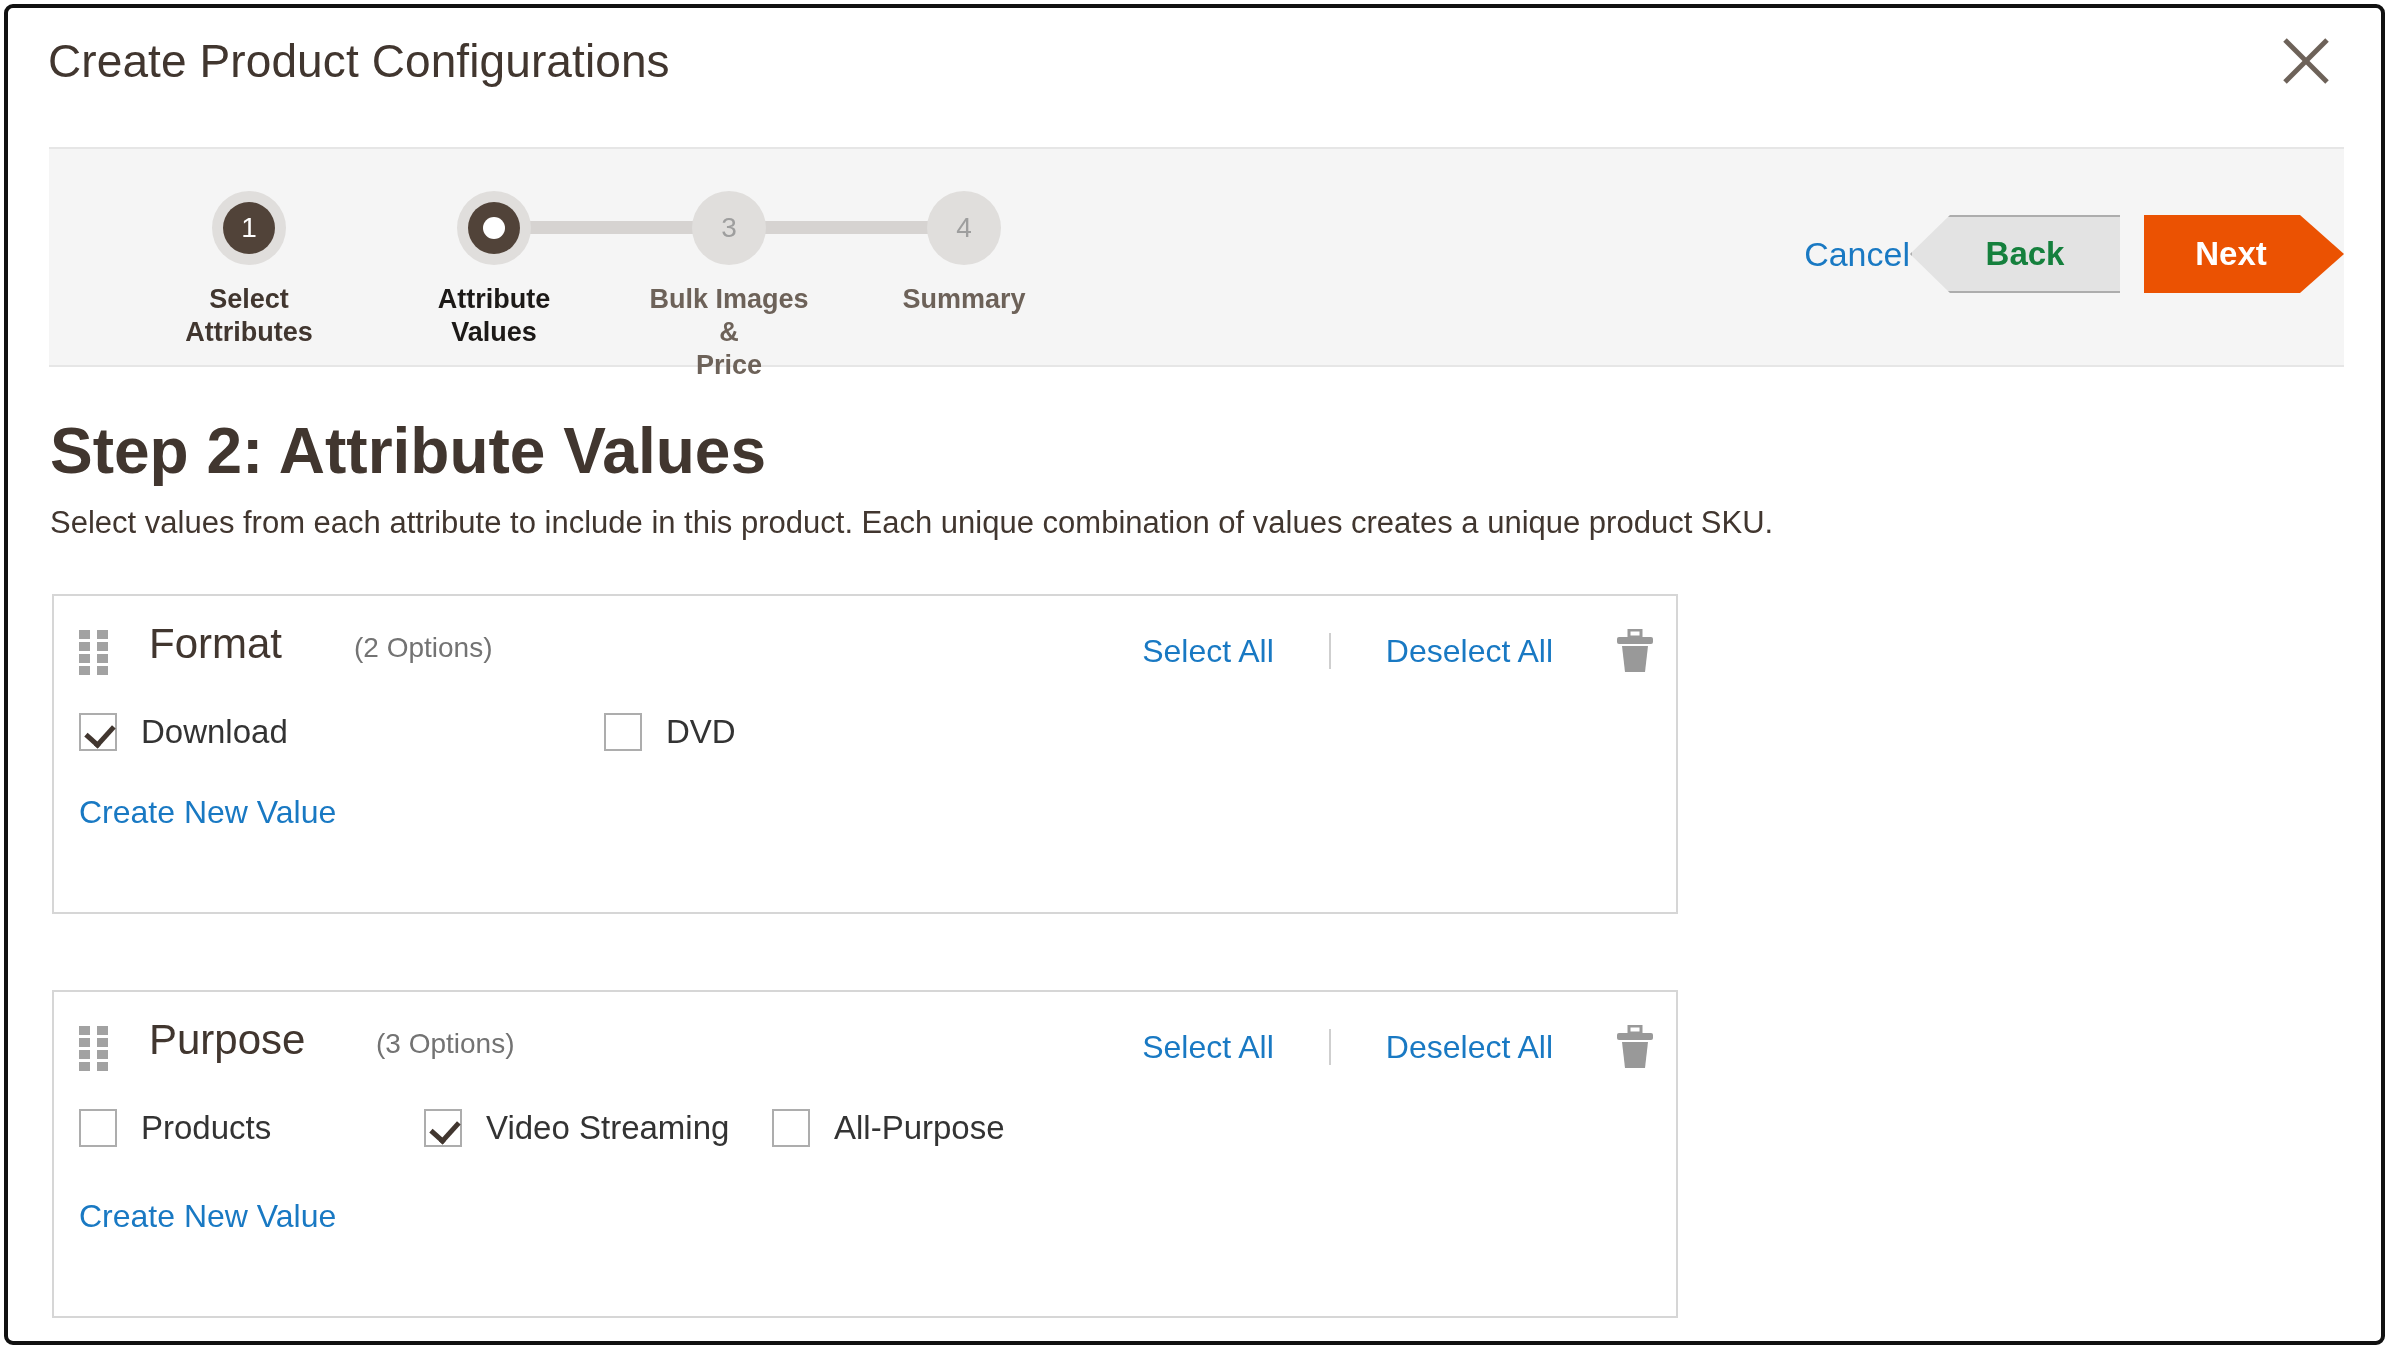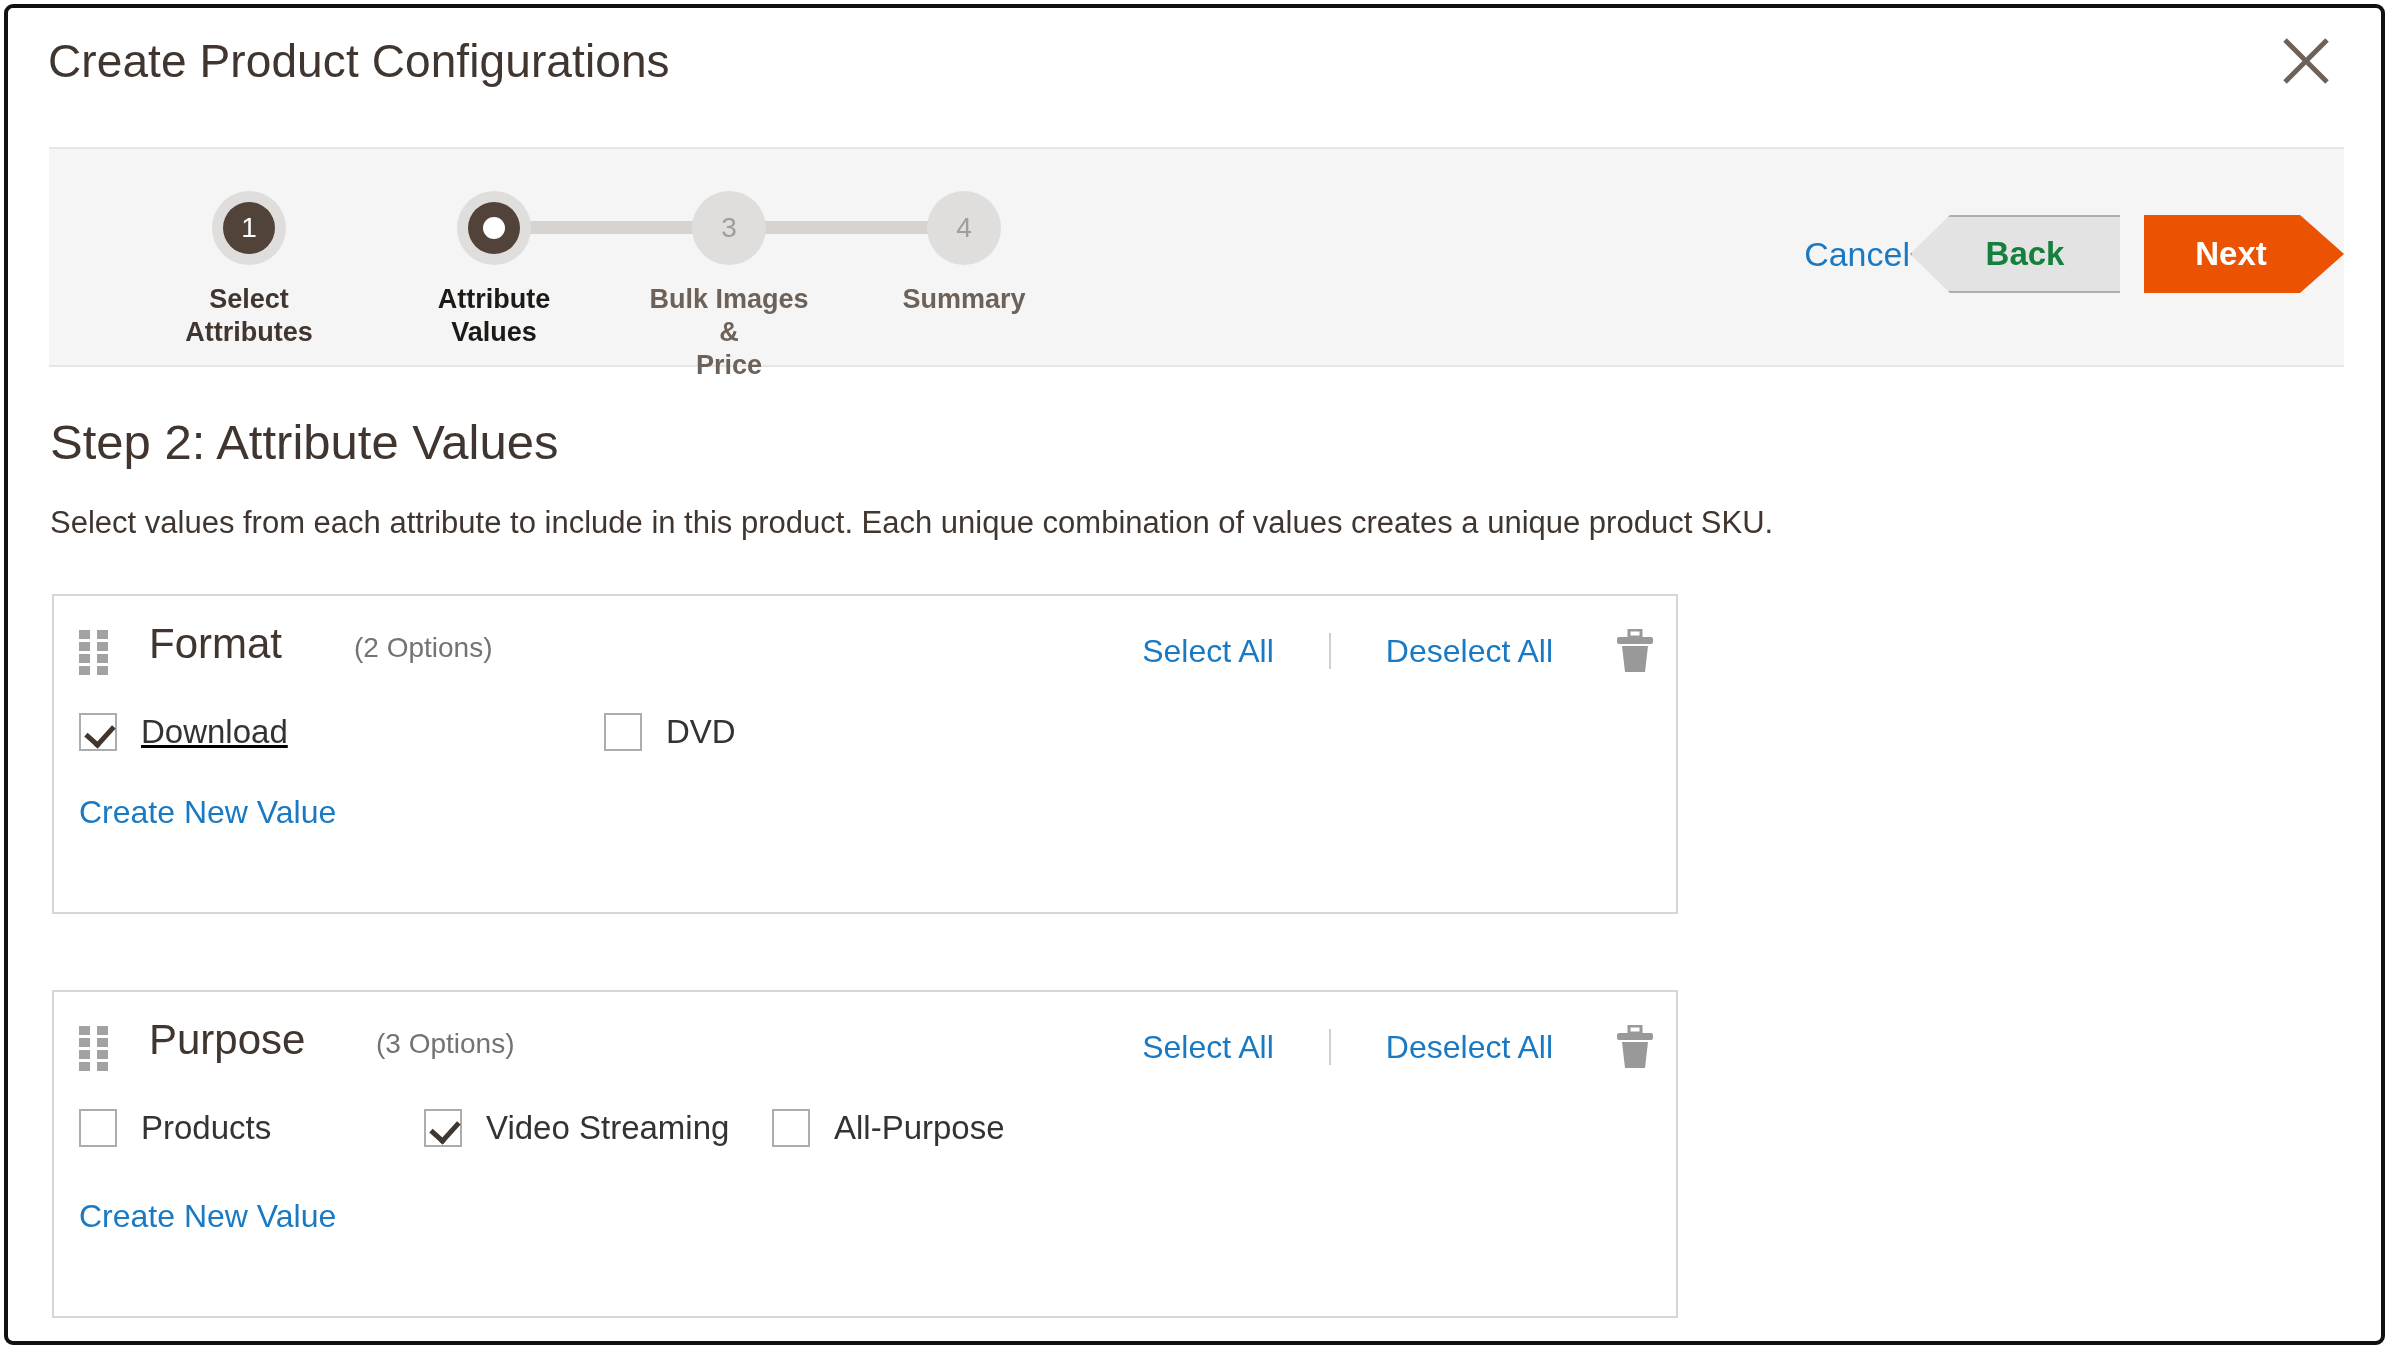--- a/index.html
+++ b/index.html
@@ -175,23 +175,23 @@
     color: #ffffff;
     padding-right: 26px;
     clip-path: polygon(0 0, calc(100% - 44px) 0, 100% 50%, calc(100% - 44px) 100%, 0 100%);
   }
 
   
   .step-heading {
     position: absolute;
     left: 42px;
     top: 406px;
-    font-size: 49px;
+    font-size: 64px;
     color: #41362f;
-    font-weight: 400;
+    font-weight: 700;
     white-space: nowrap;
   }
   .step-desc {
     position: absolute;
     left: 42px;
     top: 497px;
     font-size: 31px;
     color: #41362f;
     white-space: nowrap;
   }
@@ -420,21 +420,21 @@
           <svg width="38" height="44" viewBox="0 0 38 44" aria-hidden="true">
             <rect x="13" y="1" width="12" height="7" fill="none" stroke="#999999" stroke-width="3"></rect>
             <rect x="1" y="8" width="36" height="7" rx="2" fill="#999999"></rect>
             <path d="M6 17 H32 L29 43 H9 Z" fill="#999999"></path>
           </svg>
         </div>
       </div>
     </div>
 
     <div class="opt-row">
-      <div class="opt" style="left:25px;text-decoration:underline;">
+      <div class="opt" style="left:25px;">
         <div class="cb checked"></div>
         <div class="opt-label">Download</div>
       </div>
       <div class="opt" style="left:550px;">
         <div class="cb"></div>
         <div class="opt-label">DVD</div>
       </div>
     </div>
 
     <div class="create-link">Create New Value</div>

